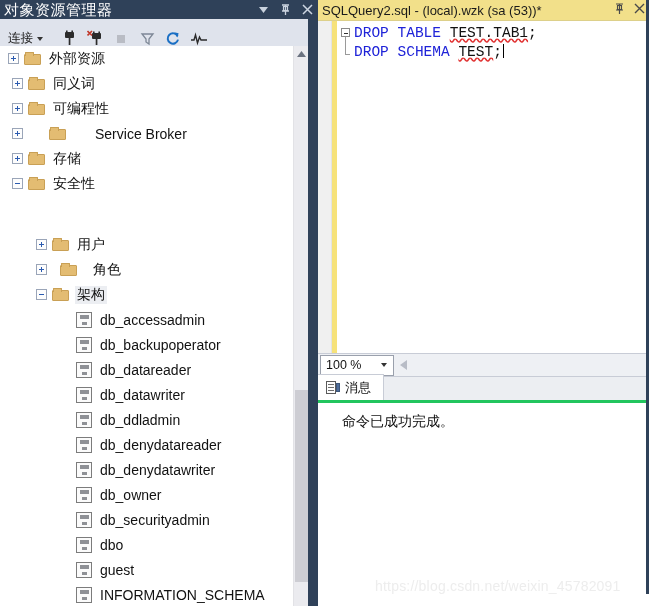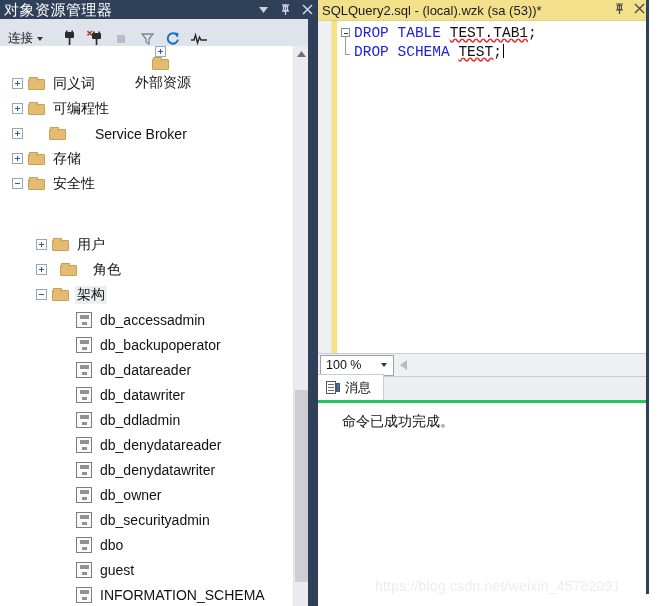--- a/index.html
+++ b/index.html
@@ -303,21 +303,21 @@
       <div class="tb-btn">
         <svg width="18" height="14" viewBox="0 0 18 14">
           <path d="M1 8 L4 8 L5.5 3 L7.5 11 L9.5 5 L11 8 L17 8" fill="none" stroke="#2b2b2b" stroke-width="1.4"></path>
         </svg>
       </div>
     </div>
 
     <div class="oe-toolbar-rightpad"></div>
 
     <div class="oe-tree">
-        <div class="tree-row" style="padding-left: 8px; flex-direction: column;">
+        <div class="tree-row" style="padding-left: 8px;">
           <span class="tw-expander plus"></span>
           <span class="folder-icon">
             <i></i>
           </span>
           <span class="row-label">外部资源</span>
         </div>
         <div class="tree-row" style="padding-left: 12px;">
           <span class="tw-expander plus"></span>
           <span class="folder-icon">
             <i></i>

